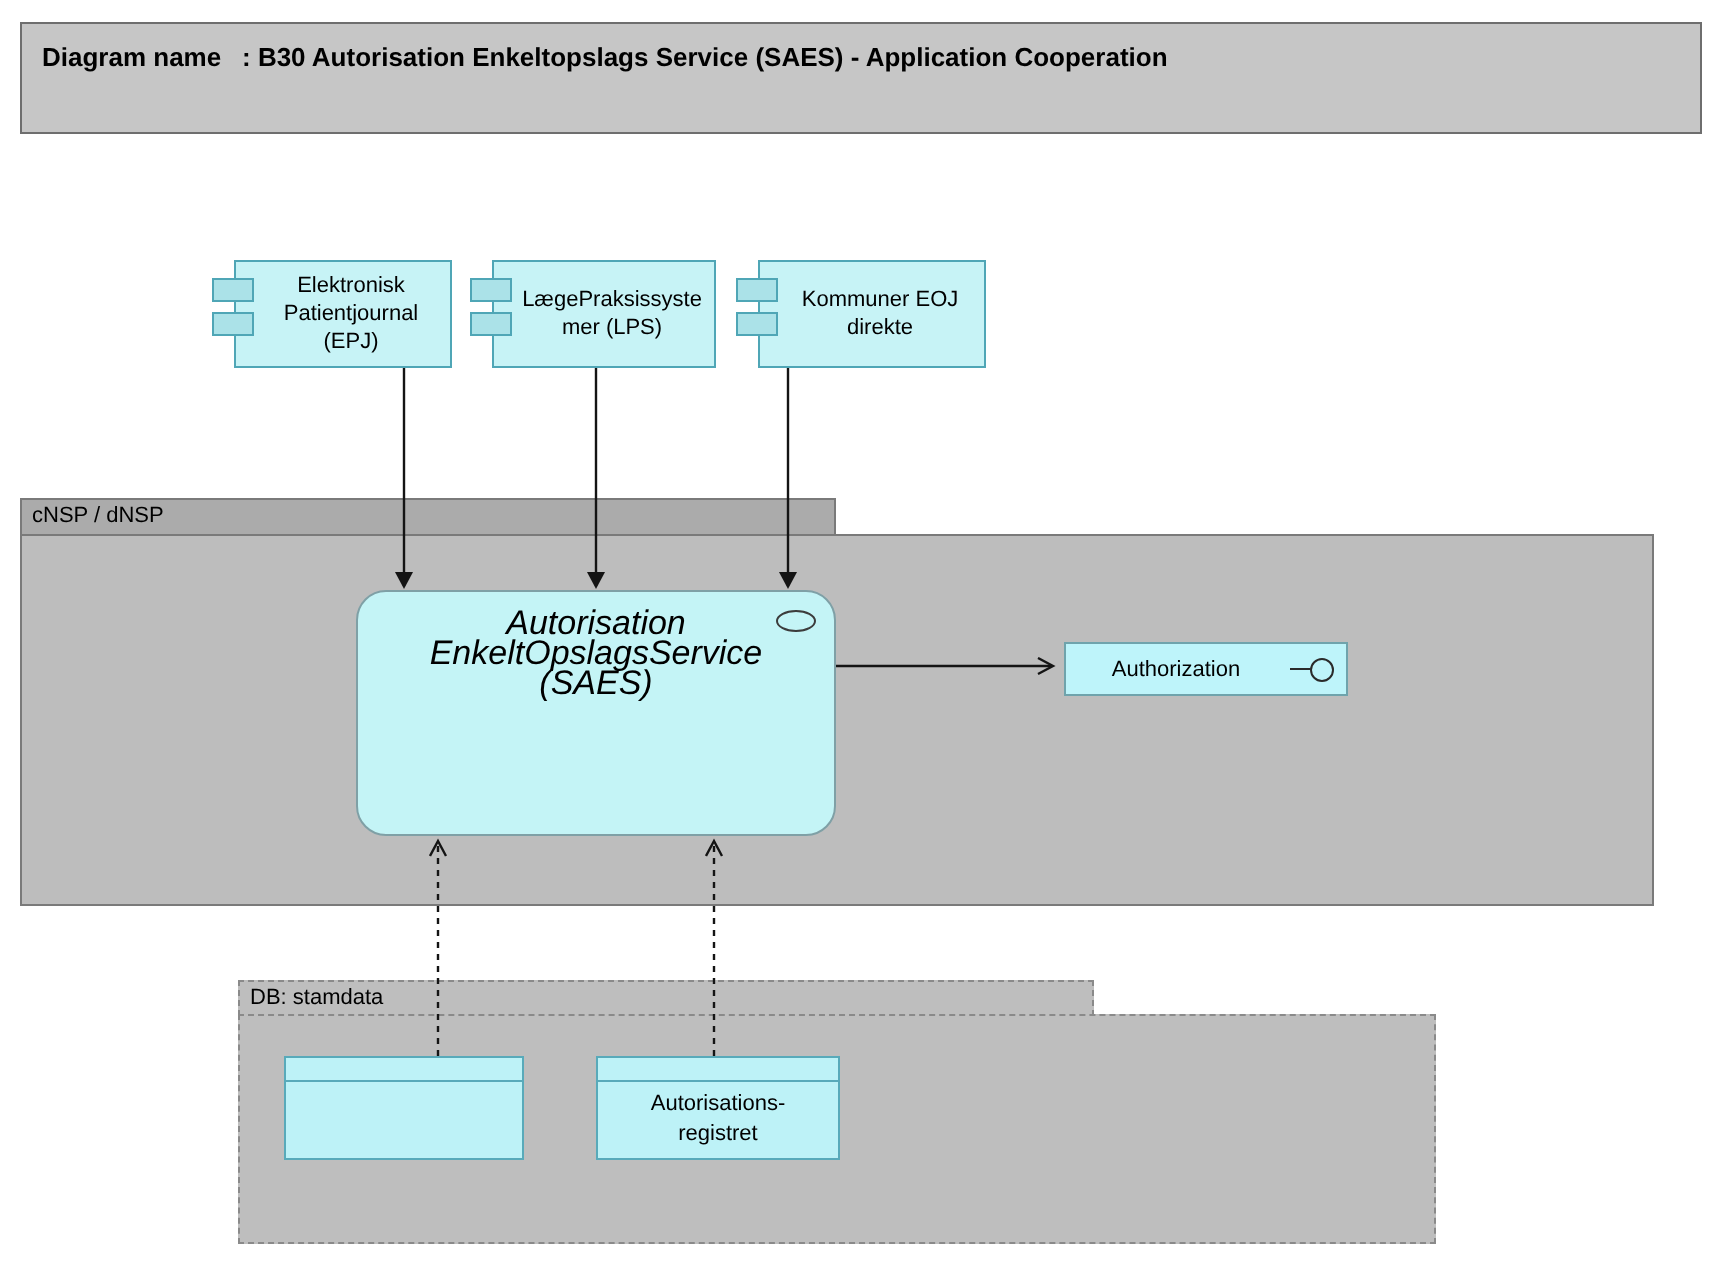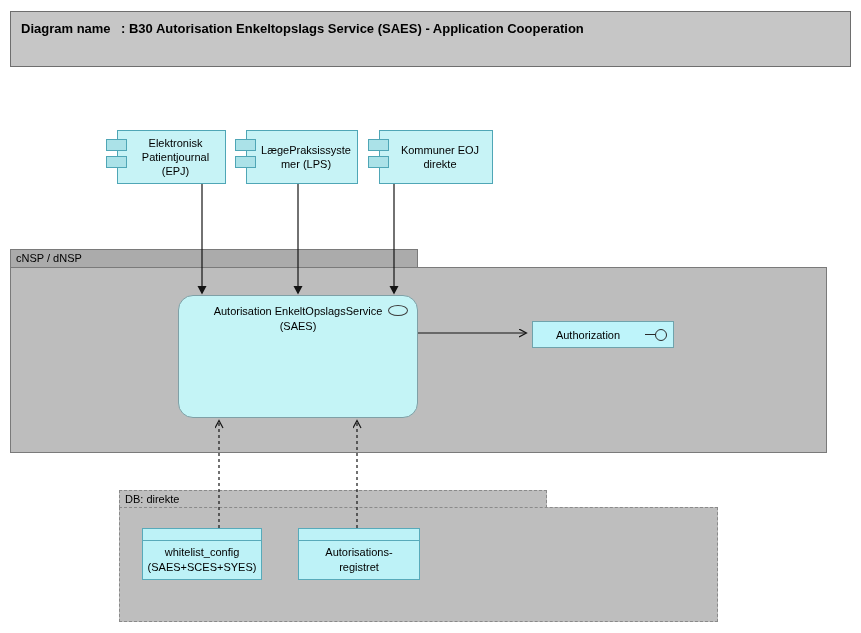--- a/index.html
+++ b/index.html
@@ -37,21 +37,21 @@
     border:1px solid var(--cnsp-border);}
   .db-tab{left:119px;top:490px;width:428px;height:18px;background:var(--db-fill);
     border:1px dashed var(--db-border);font-size:11px;padding:2px 0 0 5px;}
   .db-body{left:119px;top:507px;width:599px;height:115px;background:var(--db-fill);
     border:1px dashed var(--db-border);}
 
   .service{position:absolute;left:178px;top:295px;width:240px;height:123px;
     background:var(--service-fill);border:1.5px solid var(--service-border);
     border-radius:15px;box-sizing:border-box;}
   .service-text{position:absolute;top:8px;left:0;right:0;text-align:center;
-    font-size:11px;line-height:15px;}
+    font-size:17px;line-height:15px;font-style:italic;}
   .service-icon{position:absolute;top:9px;right:9px;width:20px;height:11px;
     border:1.4px solid #3c3c3c;border-radius:50%/50%;box-sizing:border-box;background:transparent;}
 
   .iface{position:absolute;left:532px;top:321px;width:142px;height:27px;
     background:var(--iface-fill);border:1px solid var(--iface-border);box-sizing:border-box;}
   .iface-text{position:absolute;left:0;right:30px;top:50%;transform:translateY(-50%);
     text-align:center;font-size:11px;}
   .lollipop{position:absolute;right:6px;top:50%;transform:translateY(-50%);width:22px;height:12px;}
   .lollipop .stem{position:absolute;left:0;top:5.5px;width:10px;height:1.4px;background:#2a2a2a;}
   .lollipop .ball{position:absolute;right:0;top:0;width:12px;height:12px;border:1.4px solid #2a2a2a;
@@ -80,21 +80,21 @@
       <span class="t-label">Diagram name</span><span>: B30 Autorisation Enkeltopslags Service (SAES) - Application Cooperation</span>
     </div>
   </div>
 
   <div class="grp-tab cnsp-tab">
     <span>cNSP / dNSP</span>
   </div>
   <div class="grp-body cnsp-body"></div>
 
   <div class="grp-tab db-tab">
-    <span>DB: direkte</span>
+    <span>DB: stamdata</span>
   </div>
   <div class="grp-body db-body"></div>
 
   <div class="comp" style="left:117px;width:109px;">
     <div class="port p1"></div>
     <div class="port p2"></div>
     <div class="comp-text">
       <div>Elektronisk</div>
       <div>Patientjournal</div>
       <div>(EPJ)</div>
@@ -130,24 +130,20 @@
   <div class="iface">
     <div class="iface-text">Authorization</div>
     <div class="lollipop">
       <div class="stem"></div>
         <div class="ball"></div>
     </div>
   </div>
 
   <div class="data-box wl">
     <div class="data-head"></div>
-    <div class="data-text">
-      <div>whitelist_config</div>
-      <div>(SAES+SCES+SYES)</div>
-    </div>
   </div>
 
   <div class="data-box ar">
     <div class="data-head"></div>
     <div class="data-text">
       <div>Autorisations-</div>
       <div>registret</div>
     </div>
   </div>
 

